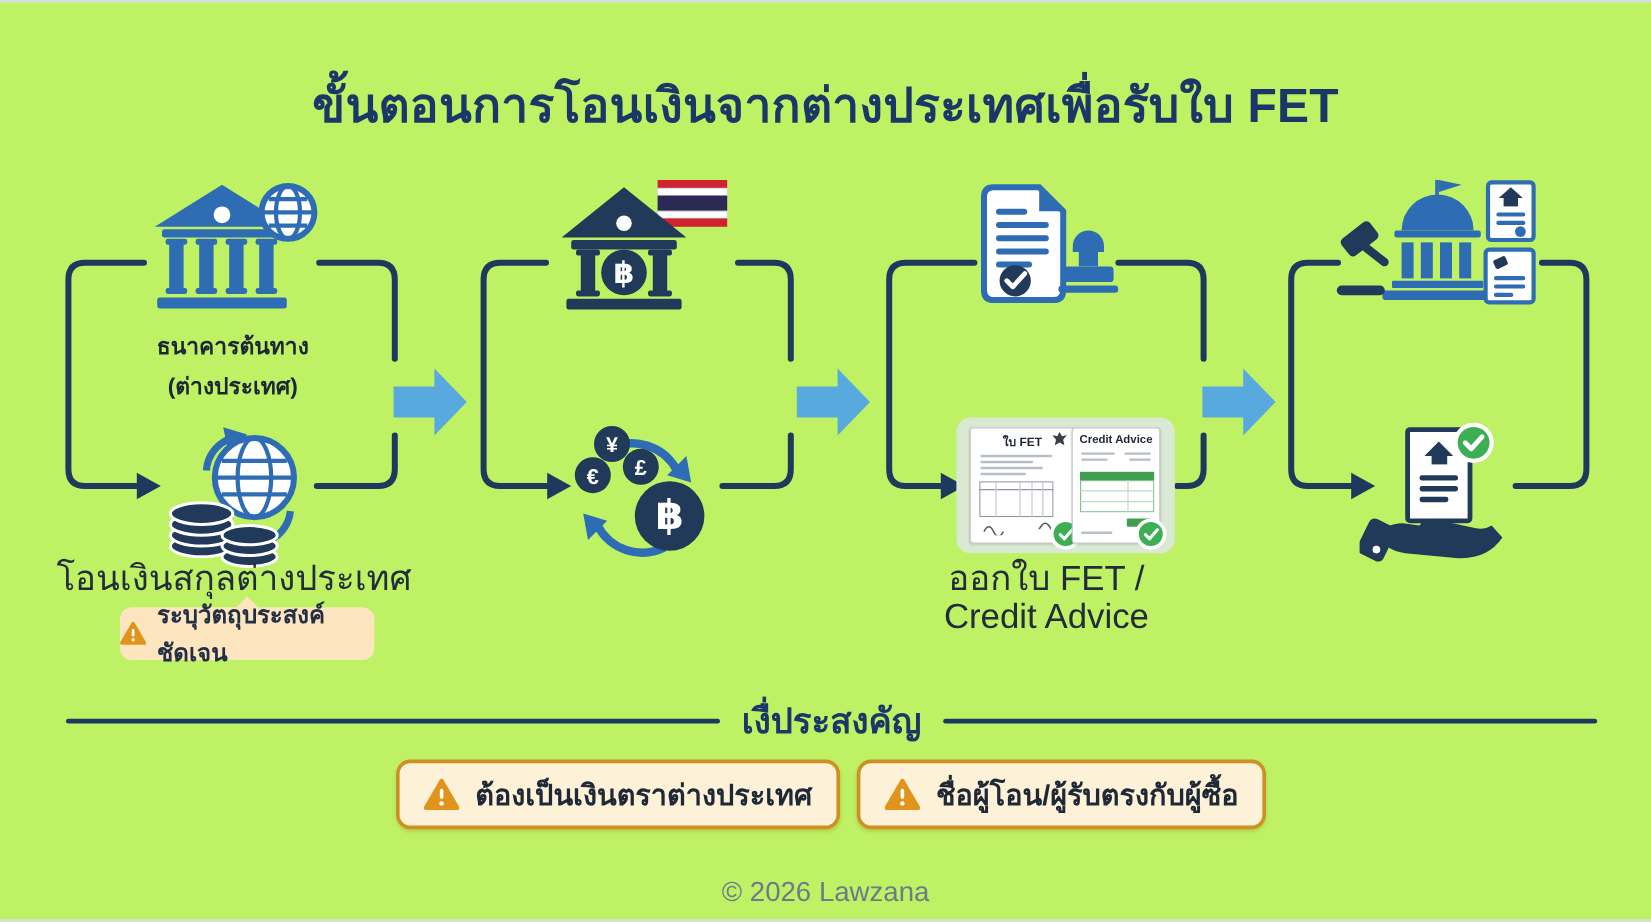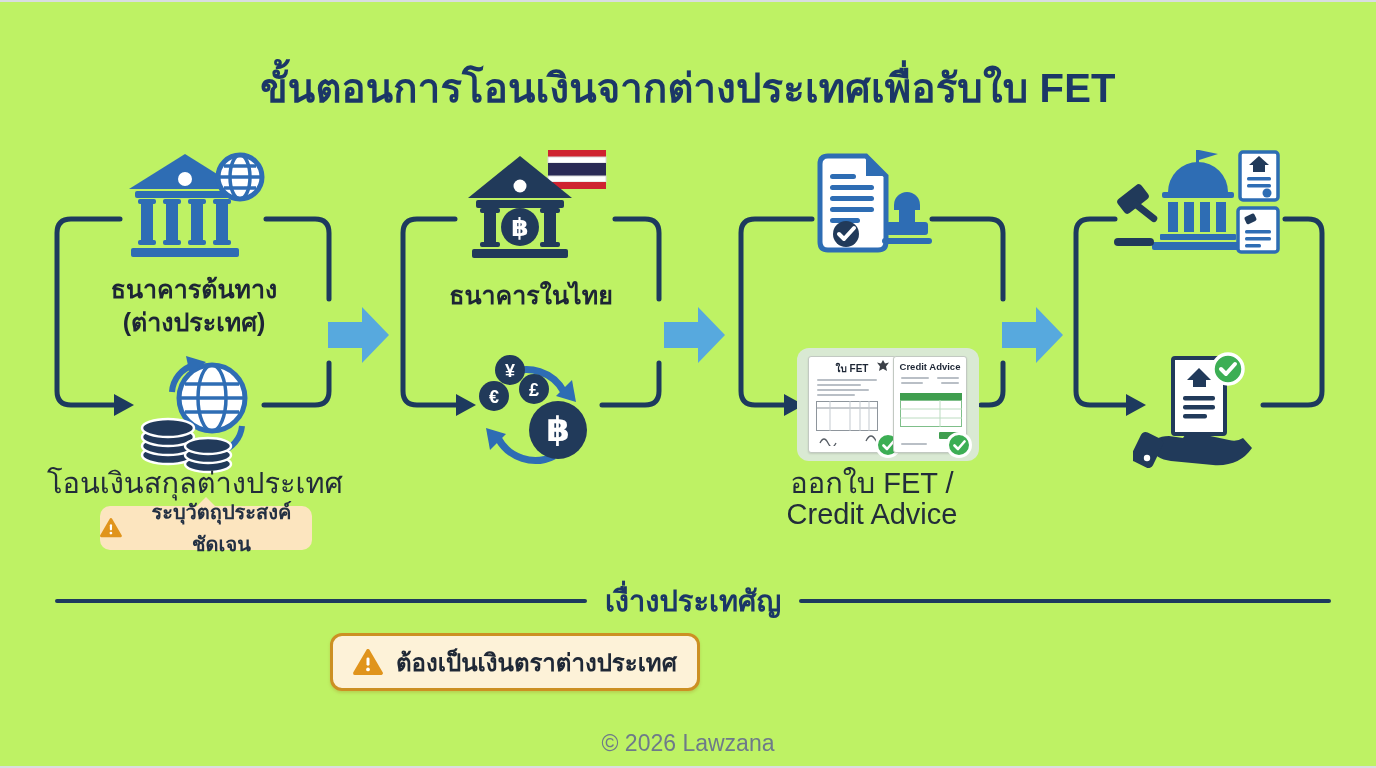--- a/index.html
+++ b/index.html
@@ -2,28 +2,28 @@
 <html><head>
 <meta charset="utf-8">
 <style>
   * { margin:0; padding:0; box-sizing:border-box; }
   body { background:#fff; font-family:"Liberation Sans","DejaVu Sans",sans-serif; }
   #canvas { position:relative; width:1376px; height:768px; background:#bef264;
             border-top:2px solid #d9dde1; border-bottom:2px solid #d9dde1; overflow:hidden; }
   .abs { position:absolute; }
   .title { width:100%; top:54px; text-align:center; font-size:40px; font-weight:800;
            color:#1b3767; letter-spacing:.2px; }
-  .step-title { text-align:center; font-size:25px; font-weight:700; color:#1d2635;
+  .step-title { text-align:center; font-size:19px; font-weight:700; color:#1d2635;
                 white-space:pre-line; line-height:33px; }
   .cap { text-align:center; font-size:29px; font-weight:500; color:#222c3a;
          white-space:pre-line; line-height:31px; }
   .bracket-svg { overflow:visible; }
   .flow-arrow { overflow:visible; }
   .tooltip { background:#fce5bf; border-radius:10px; display:flex; align-items:center;
-             justify-content:center; gap:9px;text-align:center; }
+             justify-content:center; gap:9px; }
   .tooltip .ptr { position:absolute; top:-9px; left:50%; margin-left:-10px; width:0; height:0;
                   border-left:10px solid transparent; border-right:10px solid transparent;
                   border-bottom:10px solid #fce5bf; }
   .tooltip span { font-size:20px; font-weight:600; color:#233043; }
   .warnbox { background:#fdf2d8; border:3.5px solid #cc9023; border-radius:12px;
              display:flex; align-items:center; gap:13px; padding:12px 20px;
              box-shadow:0 2px 3px rgba(160,120,30,.25); }
   .warnbox span { font-size:24px; font-weight:600; color:#1f2836; }
   .divider { display:flex; align-items:center; gap:18px; }
   .divider .line { flex:1; height:3.5px; background:#1d3a5e; border-radius:2px; }
@@ -143,21 +143,20 @@
         <rect x="24" y="94" width="20" height="5" rx="2"></rect>
       <rect x="88" y="64" width="12" height="32"></rect>
         <rect x="84" y="60" width="20" height="5" rx="2"></rect>
         <rect x="84" y="94" width="20" height="5" rx="2"></rect>
       <circle cx="64" cy="79" r="19"></circle>
       <rect x="16" y="101" width="96" height="9" rx="2"></rect>
     </g>
     <text x="64" y="88" text-anchor="middle" font-size="25" font-weight="bold" fill="#fff">฿</text>
   </svg>
 
-  <div class="abs step-title" style="left:391px;top:277px;width:280px">ธนาคารในไทย</div>
 
   <svg class="abs" style="left:460px;top:350px" width="140" height="122" viewBox="0 0 140 122">
     <path d="M48 22 A42 42 0 0 1 104 40" fill="none" stroke="#2e6db4" stroke-width="7"></path>
     <polygon points="112,28 116,50 96,44" fill="#2e6db4"></polygon>
     <path d="M94 104 A42 42 0 0 1 38 86" fill="none" stroke="#2e6db4" stroke-width="7"></path>
     <polygon points="30,98 26,76 46,82" fill="#2e6db4"></polygon>
     <g fill="#213a5a">
       <circle cx="50" cy="18" r="15"></circle>
         <circle cx="74" cy="37" r="15"></circle>
         <circle cx="34" cy="44" r="15"></circle>
@@ -326,29 +325,37 @@
   </svg>
   <svg class="abs flow-arrow" style="left:664px;top:303px" width="62" height="60" viewBox="0 0 62 60">
     <path d="M0 17 H34 V2 L61 30 L34 58 V43 H0 Z" fill="#57a9de"></path>
   </svg>
   <svg class="abs flow-arrow" style="left:1002px;top:303px" width="62" height="60" viewBox="0 0 62 60">
     <path d="M0 17 H34 V2 L61 30 L34 58 V43 H0 Z" fill="#57a9de"></path>
   </svg>
 
   <div class="abs divider" style="left:55px;top:576px;width:1276px">
     <div class="line"></div>
-    <div class="dv-label">เงื่างประเทศัญ</div>
+    <div class="dv-label">เงื่ประสงคัญ</div>
     <div class="line"></div>
   </div>
 
   <div class="abs warnbox" style="left:330px;top:631px;height:58px">
     <svg width="30" height="27" viewBox="0 0 32 29">
       <path d="M16 2 L30 26 H2 Z" fill="#e0941c" stroke="#e0941c" stroke-width="4" stroke-linejoin="round"></path>
       <rect x="14.4" y="9" width="3.2" height="9" rx="1.6" fill="#fff"></rect>
       <circle cx="16" cy="22" r="2" fill="#fff"></circle>
     </svg>
     <span>ต้องเป็นเงินตราต่างประเทศ</span>
   </div>
 
+  <div class="abs warnbox" style="left:714px;top:631px;height:58px">
+    <svg width="30" height="27" viewBox="0 0 32 29">
+      <path d="M16 2 L30 26 H2 Z" fill="#e0941c" stroke="#e0941c" stroke-width="4" stroke-linejoin="round"></path>
+      <rect x="14.4" y="9" width="3.2" height="9" rx="1.6" fill="#fff"></rect>
+      <circle cx="16" cy="22" r="2" fill="#fff"></circle>
+    </svg>
+    <span>ชื่อผู้โอน/ผู้รับตรงกับผู้ซื้อ</span>
+  </div>
 
   <div class="abs footer" style="top:728px">© 2026 Lawzana</div>
 
 </div>
 
 </body></html>

